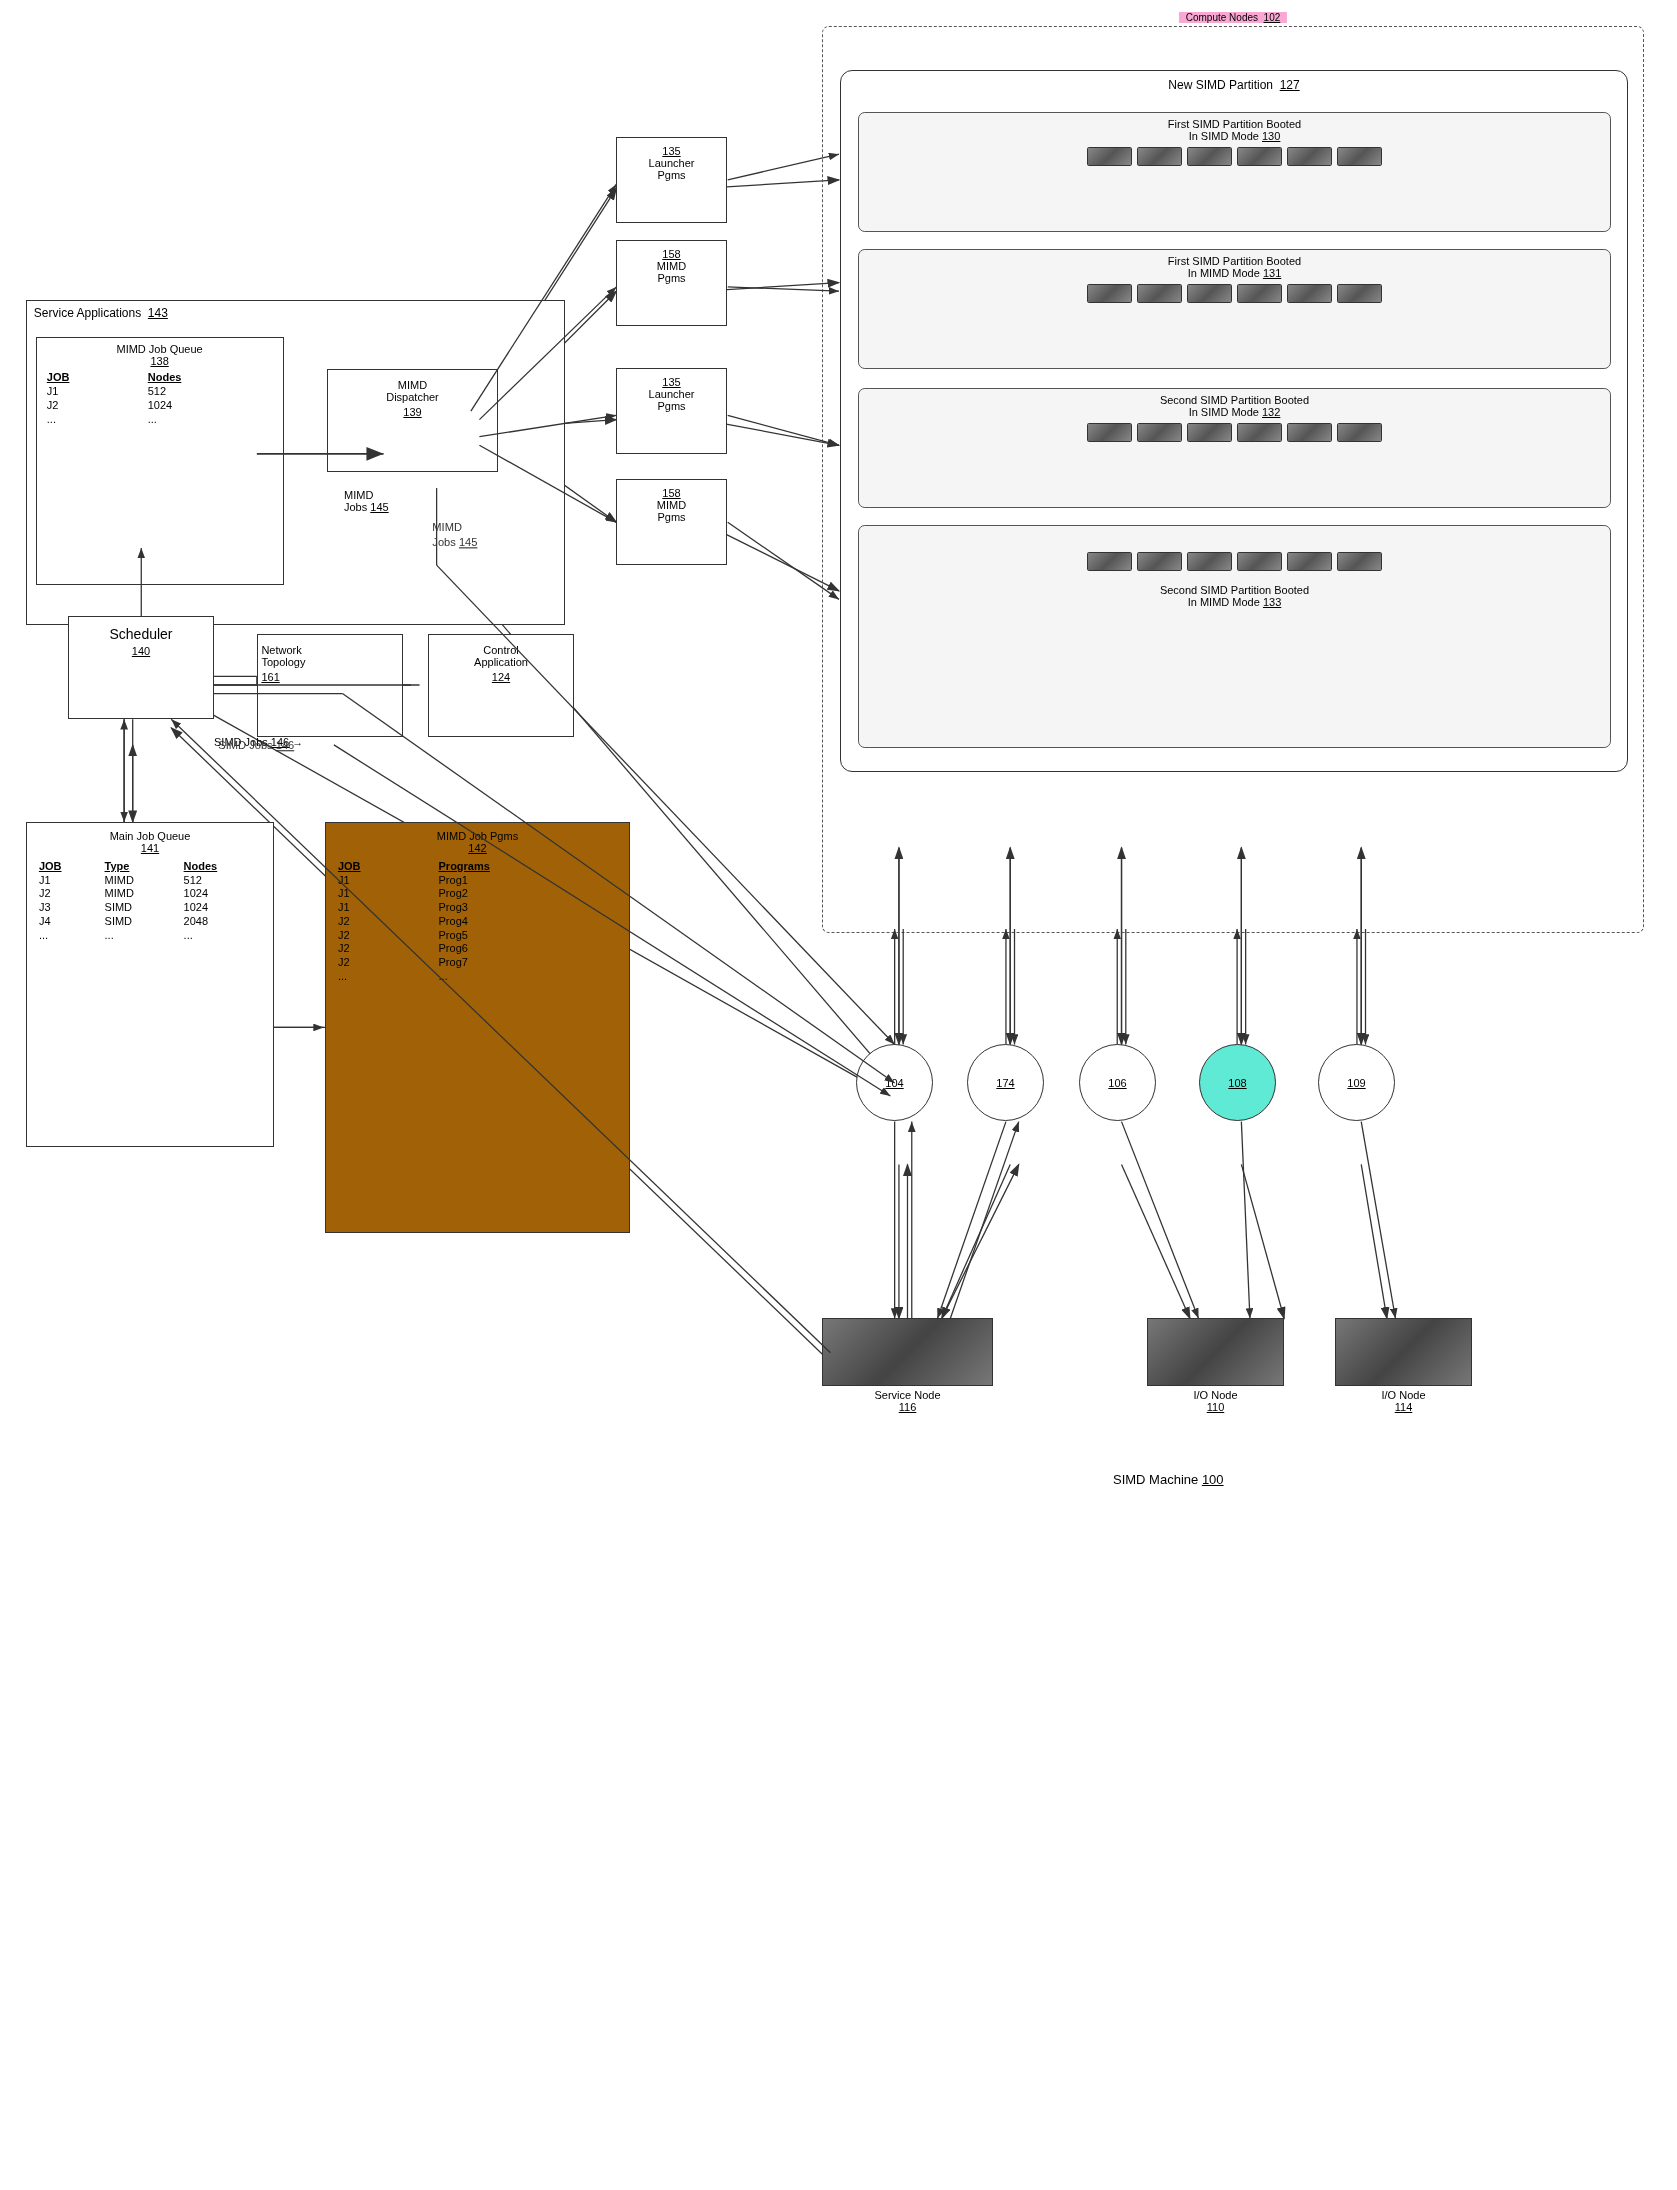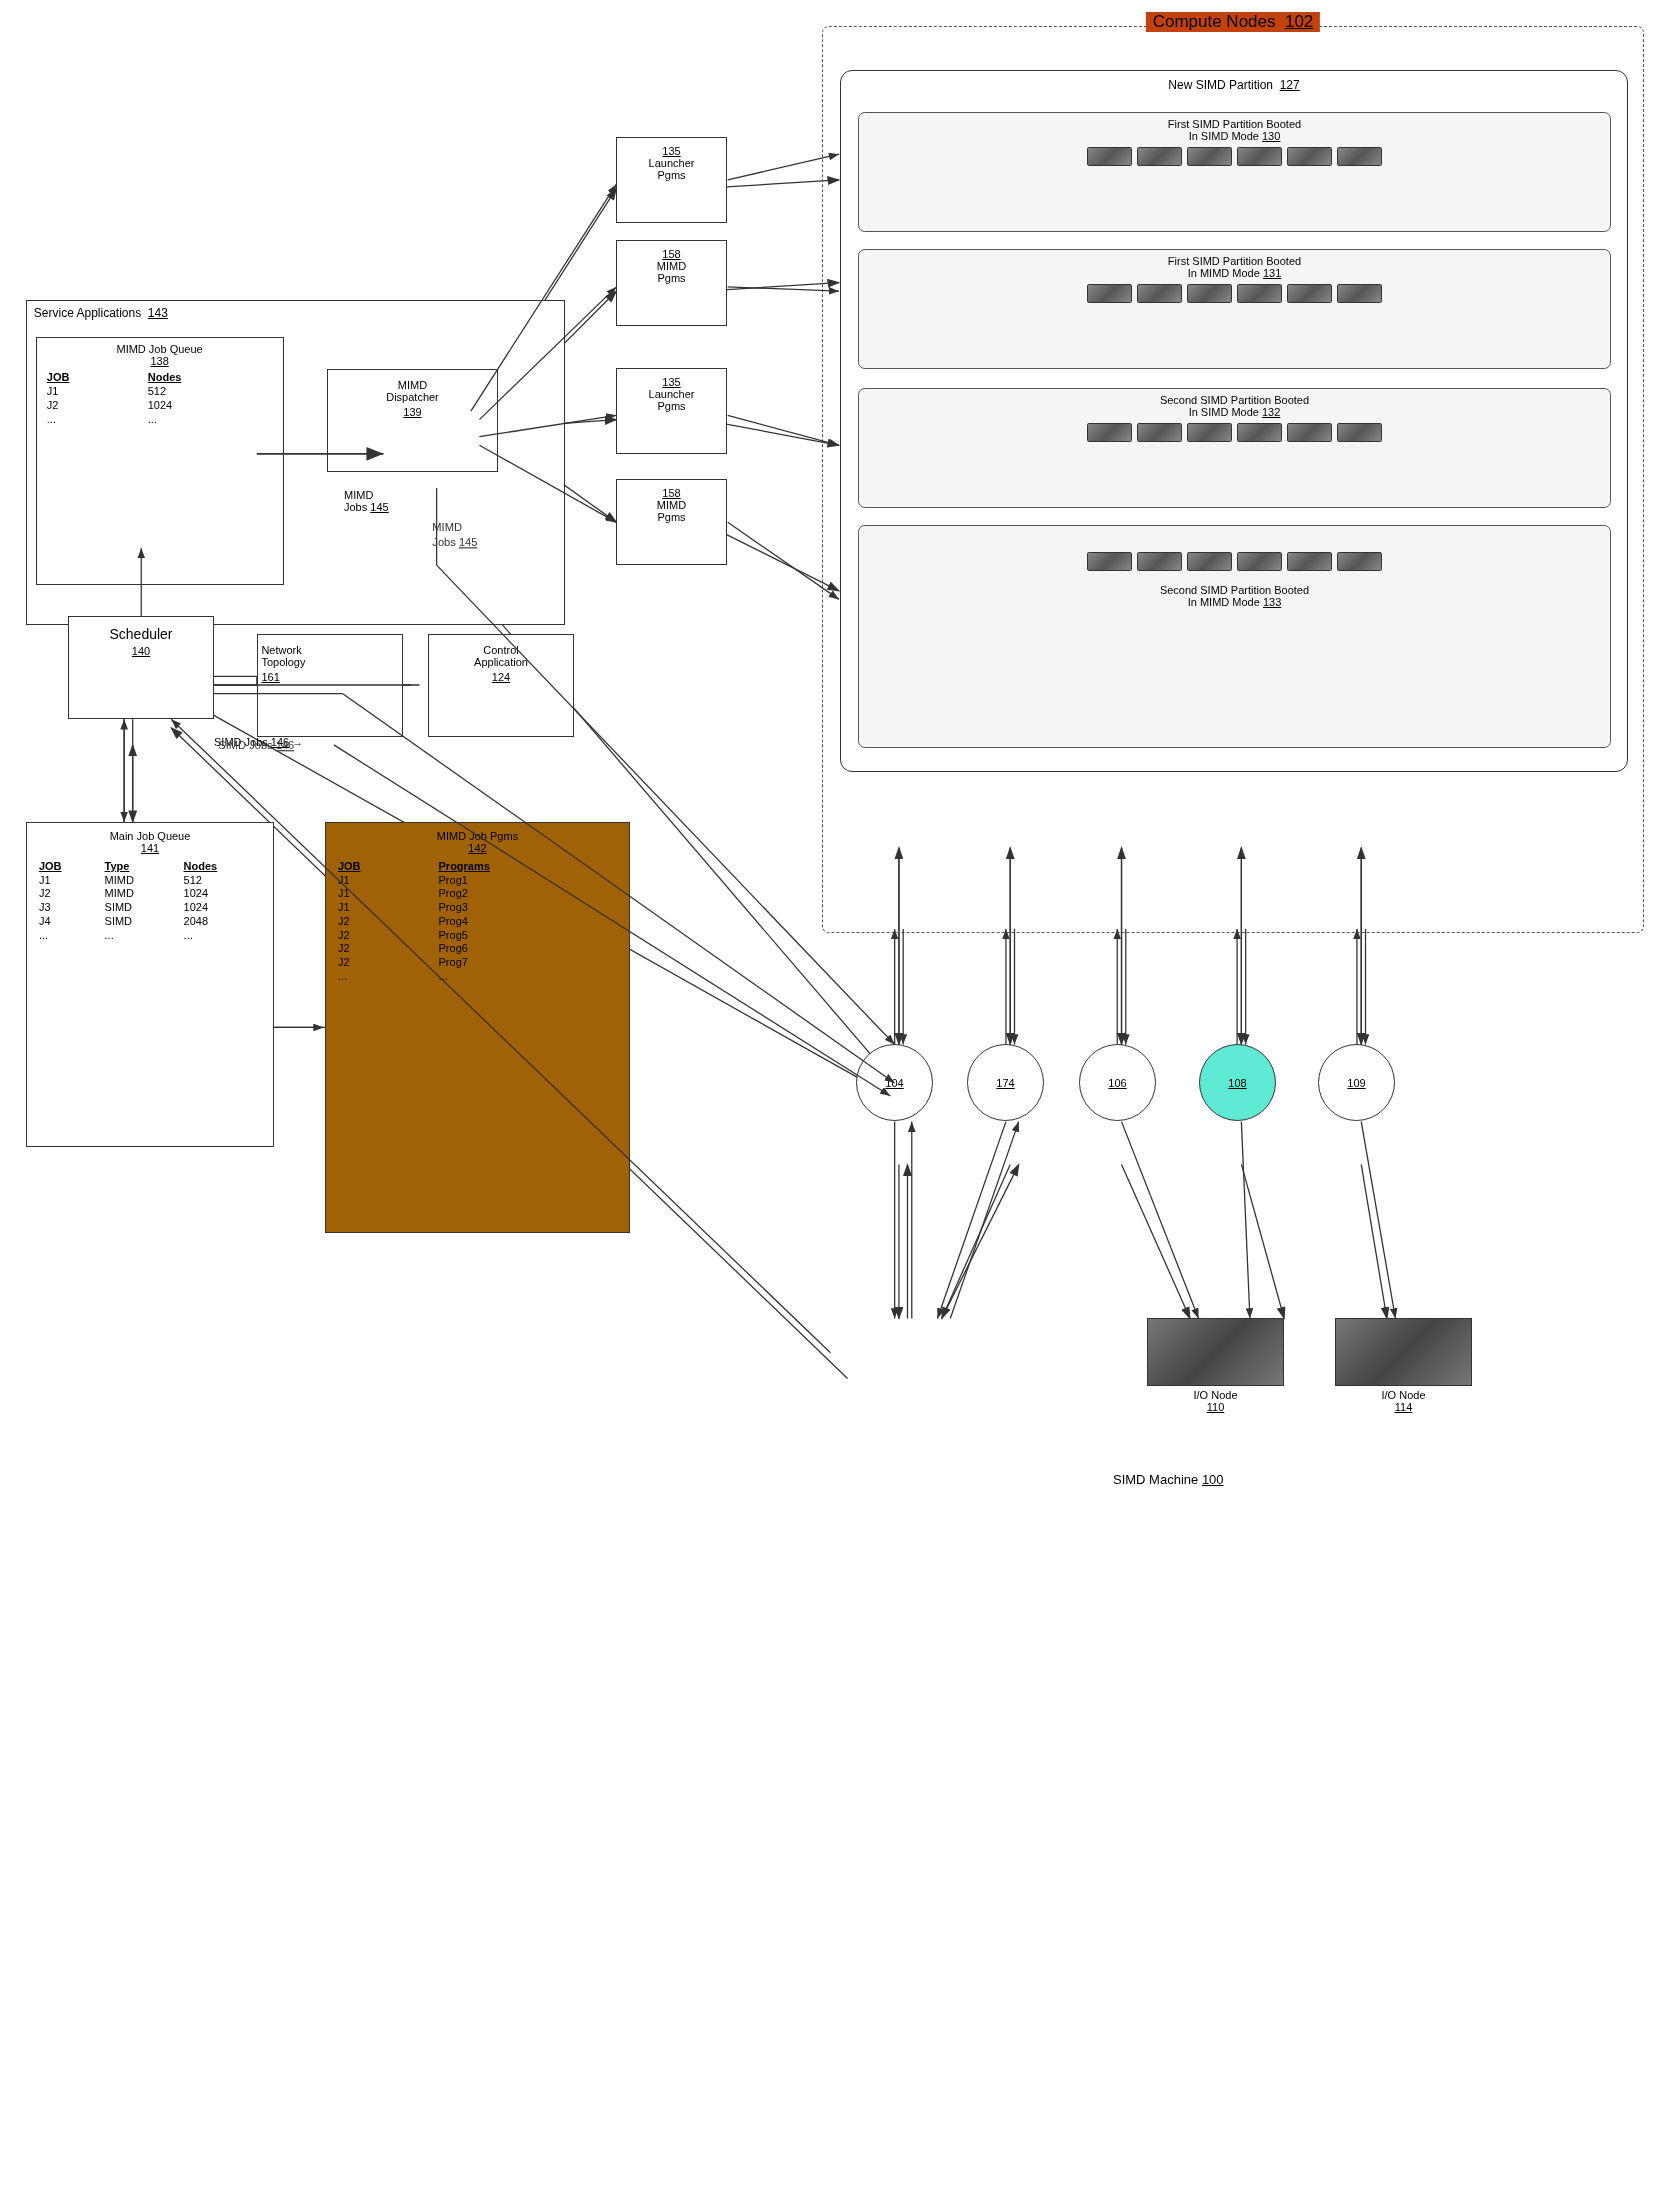--- a/index.html
+++ b/index.html
@@ -136,21 +136,21 @@
     <line x1="1060" y1="1540" x2="1060" y2="1360" stroke="#333" stroke-width="1.5" marker-end="url(#arrowhead)"></line>
     <line x1="1100" y1="1540" x2="1190" y2="1360" stroke="#333" stroke-width="1.5" marker-end="url(#arrowhead)"></line>
 
     <line x1="990" y1="1610" x2="200" y2="850" stroke="#333" stroke-width="1.5" marker-end="url(#arrowhead)"></line>
 
     <line x1="310" y1="1200" x2="430" y2="1200" stroke="#333" stroke-width="1.5" marker-end="url(#arrowhead)"></line>
 
   </svg>
 
   <div style="position:absolute; border:1.7px dashed #555; border-radius:6.8px; top:26px; left:822px; width:822px; height:907px;">
-    <div style="position:absolute; top:-15.4px; left:50%; transform:translateX(-50%); background:#c2410c; padding:0 6.8px; white-space:nowrap; font-size:17px;">
+    <div style="position:absolute; top:-15.4px; left:50%; transform:translateX(-50%); background:#f9a8d4; padding:0 6.8px; white-space:nowrap; font-size:10px;">
       <span>Compute Nodes</span>
       &nbsp;<span style="text-decoration:underline;">102</span>
     </div>
 
     <div style="position:absolute; border:1.7px solid #333; border-radius:12px; top:43px; left:17px; width:788px; height:702px; background:#fff;">
       <div style="text-align:center; padding:6.8px 0 3.4px; font-size:12px;">
         <span>New SIMD Partition</span>
         &nbsp;<span style="text-decoration:underline;">127</span>
       </div>
 
@@ -301,20 +301,24 @@
   <div style="position:absolute; top:1044px; left:856px; width:77px; height:77px; border:1.3px solid #333; border-radius:50%; background:#fff; text-align:center; line-height:77px; font-size:11px; text-decoration:underline;">104</div>
 
   <div style="position:absolute; top:1044px; left:967px; width:77px; height:77px; border:1.3px solid #333; border-radius:50%; background:#fff; text-align:center; line-height:77px; font-size:11px; text-decoration:underline;">174</div>
 
   <div style="position:absolute; top:1044px; left:1079px; width:77px; height:77px; border:1.3px solid #333; border-radius:50%; background:#fff; text-align:center; line-height:77px; font-size:11px; text-decoration:underline;">106</div>
 
   <div style="position:absolute; top:1044px; left:1199px; width:77px; height:77px; border:1.3px solid #333; border-radius:50%; background:#5eead4; text-align:center; line-height:77px; font-size:11px; text-decoration:underline;">108</div>
 
   <div style="position:absolute; top:1044px; left:1318px; width:77px; height:77px; border:1.3px solid #333; border-radius:50%; background:#fff; text-align:center; line-height:77px; font-size:11px; text-decoration:underline;">109</div>
 
+  <div style="position:absolute; top:1318px; left:822px; width:171px; text-align:center;">
+    <div style="width:171px; height:68px; background:linear-gradient(135deg,#777 0%,#444 50%,#777 100%); border:1.3px solid #333;"></div>
+    <div style="font-size:11px; margin-top:3.4px;">Service Node<br><span style="text-decoration:underline;">116</span></div>
+  </div>
 
   <div style="position:absolute; top:1318px; left:1147px; width:137px; text-align:center;">
     <div style="width:137px; height:68px; background:linear-gradient(135deg,#777 0%,#444 50%,#777 100%); border:1.3px solid #333;"></div>
     <div style="font-size:11px; margin-top:3.4px;">I/O Node<br><span style="text-decoration:underline;">110</span></div>
   </div>
 
   <div style="position:absolute; top:1318px; left:1335px; width:137px; text-align:center;">
     <div style="width:137px; height:68px; background:linear-gradient(135deg,#777 0%,#444 50%,#777 100%); border:1.3px solid #333;"></div>
     <div style="font-size:11px; margin-top:3.4px;">I/O Node<br><span style="text-decoration:underline;">114</span></div>
   </div>

